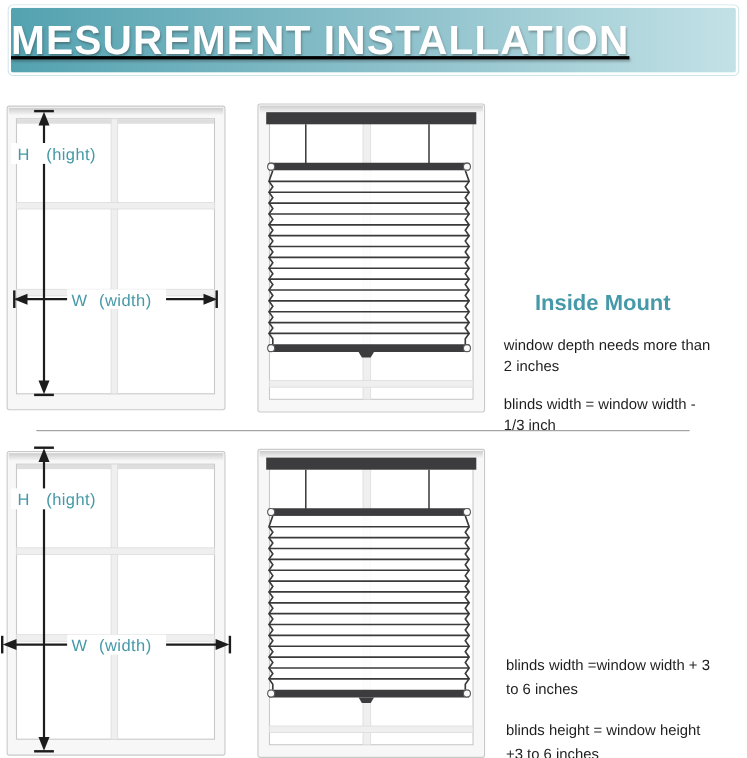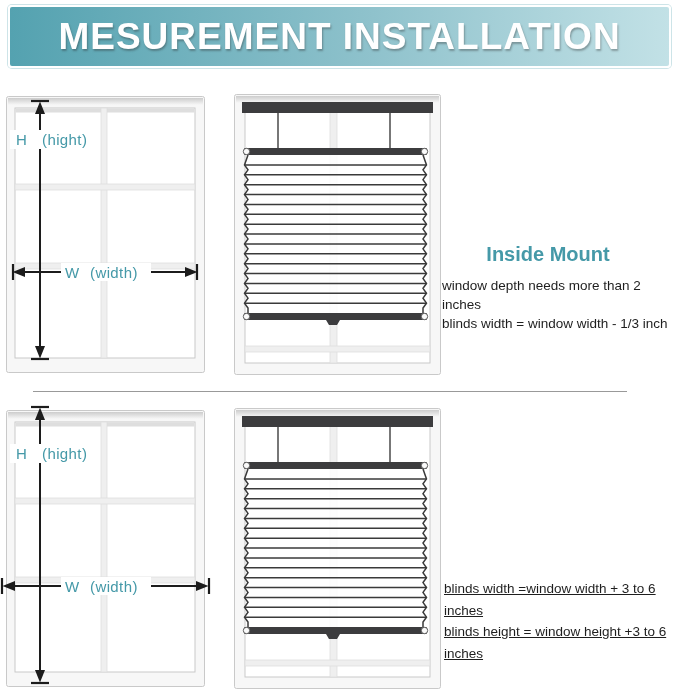--- a/index.html
+++ b/index.html
@@ -4,37 +4,37 @@
 <style>
   html,body{margin:0;padding:0;background:#fff;}
   .page{position:relative;width:679px;height:689px;background:#fff;overflow:hidden;
         font-family:"Liberation Sans",sans-serif;}
 
   
   .banner{position:absolute;left:8px;top:5px;width:659px;height:59px;
           border:2px solid #fff;border-radius:4px;
           background:linear-gradient(90deg,var(--banner-left) 0%,#8fc2cc 55%,var(--banner-right) 100%);
           box-shadow:0 0 0 1px #cde4e8;
-          display:flex;align-items:center;justify-content:center;}
+          display:flex;align-items:center;text-decoration:underline;}
   .banner-title{font-size:37px;font-weight:bold;color:#fff;letter-spacing:1px;
           text-shadow:1px 2px 2px rgba(40,40,40,.35);white-space:nowrap;}
 
   
   .divider{position:absolute;left:33px;top:391px;width:594px;height:0;
           border-top:1.6px solid var(--divider);}
 
   
   .textcol{position:absolute;width:240px;}
   .textcol h2{margin:0 0 10px 0;text-align:center;font-size:20px;line-height:24px;
           color:var(--accent-teal);font-weight:bold;}
-  .textcol p{margin:0;padding-left:14px;font-size:13.5px;color:#1e1e1e;}
-  .textcol.inside{left:428px;top:242px;}
+  .textcol p{margin:16px;padding-left:14px;font-size:13.5px;color:#1e1e1e;}
+  .textcol.inside{left:428px;top:264px;}
   .textcol.inside p{line-height:19px;}
   .textcol.outside{left:430px;top:578px;}
-  .textcol.outside p{line-height:21.5px;text-decoration:underline;}
+  .textcol.outside p{line-height:21.5px;}
 
   
   svg.win{position:absolute;overflow:visible;}
   .f-outer{fill:#f7f7f7;stroke:#c9c9c9;stroke-width:1;}
   .f-top{fill:url(#gradTop);}
   .f-open{fill:#ffffff;stroke:#c9c9c9;stroke-width:1;}
   .f-shadow{fill:#dedede;}
   .mull{fill:#efefef;stroke:#dddddd;stroke-width:.75;}
   .aline{stroke:var(--arrow);stroke-width:2;}
   .ahead{fill:var(--arrow);}

